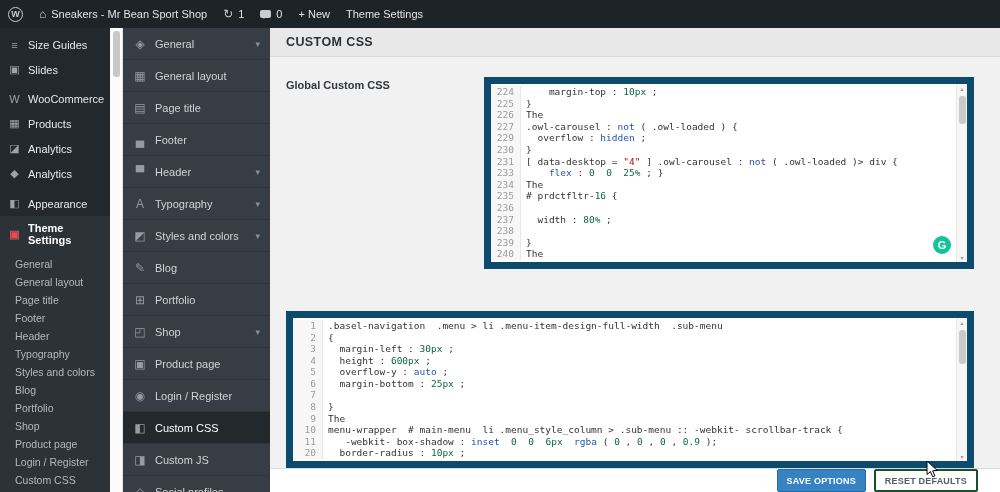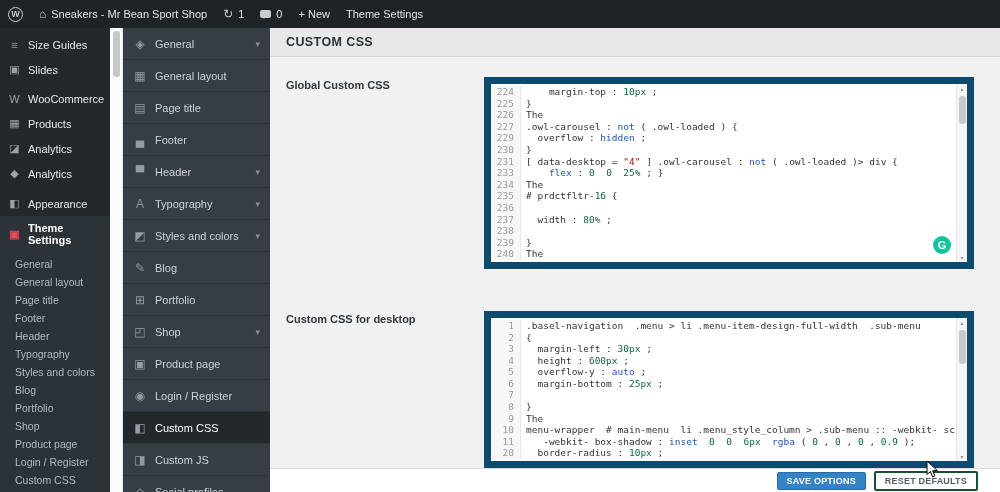--- a/index.html
+++ b/index.html
@@ -47,21 +47,21 @@
 .lc{padding-left:5px;color:#333;overflow:hidden}
 .tok-str{color:#a11}
 .tok-num{color:#116644}
 .tok-kw{color:#2255aa}
 .vscroll{position:absolute;top:0;right:0;bottom:0;width:11px;background:#f6f6f6;border-left:1px solid #e8e8e8}
 .sarr{position:absolute;left:0;width:100%;text-align:center;font-size:6px;color:#9a9a9a}
 .sarr.up{top:1px}.sarr.down{bottom:1px}
 .sthumb{position:absolute;left:2px;width:7px;background:#c9c9c9;border-radius:3px}
 .grammarly{position:absolute;right:16px;bottom:8px;width:18px;height:18px;border-radius:50%;background:#15c39a;color:#fff;font-size:11px;font-weight:bold;text-align:center;line-height:18px;cursor:pointer}
 
-.footer-bar{height:24px;background:#fff;border-top:1px solid #dcdcdc;display:flex;align-items:center;justify-content:flex-end;gap:8px;padding:0 22px}
+.footer-bar{height:24px;background:#fff;border-top:1px solid #dcdcdc;display:flex;justify-content:flex-end;gap:8px;padding:0 22px}
 .btn{font-size:9px;font-weight:bold;padding:3px 9px;border-radius:2px;cursor:pointer;letter-spacing:.2px;font-family:"Liberation Sans",sans-serif}
 .btn-primary{background:#3582c4;border:1px solid #2a6ba3;color:#fff}
 .btn-secondary{background:#fff;border:2px solid #14532d;color:#555d66}
 .cursor{position:absolute;left:926px;top:460px;z-index:9;pointer-events:none}
 </style>
 </head>
 <body>
 
 <div class="adminbar">
   <div class="ab-left">
@@ -248,21 +248,20 @@
           <div class="vscroll">
             <span class="sarr up">▴</span>
             <span class="sthumb" style="top:12px;height:28px"></span>
             <span class="sarr down">▾</span>
           </div>
           <div class="grammarly">G</div>
         </div>
       </div>
 
       <div class="section">
-        <div class="section-label">Custom CSS for desktop</div>
         <div class="editor">
           <div class="code" id="code-1">
               <div class="code-line"><span class="ln">1</span><span class="lc">.basel-navigation  .menu &gt; li .menu-item-design-full-width  .sub-menu</span></div>
               <div class="code-line"><span class="ln">2</span><span class="lc">{</span></div>
               <div class="code-line"><span class="ln">3</span><span class="lc">  margin-left : <span class="tok-num">30px</span> ;</span></div>
               <div class="code-line"><span class="ln">4</span><span class="lc">  height : <span class="tok-num">600px</span> ;</span></div>
               <div class="code-line"><span class="ln">5</span><span class="lc">  overflow-y : <span class="tok-kw">auto</span> ;</span></div>
               <div class="code-line"><span class="ln">6</span><span class="lc">  margin-bottom : <span class="tok-num">25px</span> ;</span></div>
               <div class="code-line"><span class="ln">7</span><span class="lc"></span></div>
               <div class="code-line"><span class="ln">8</span><span class="lc">}</span></div>

